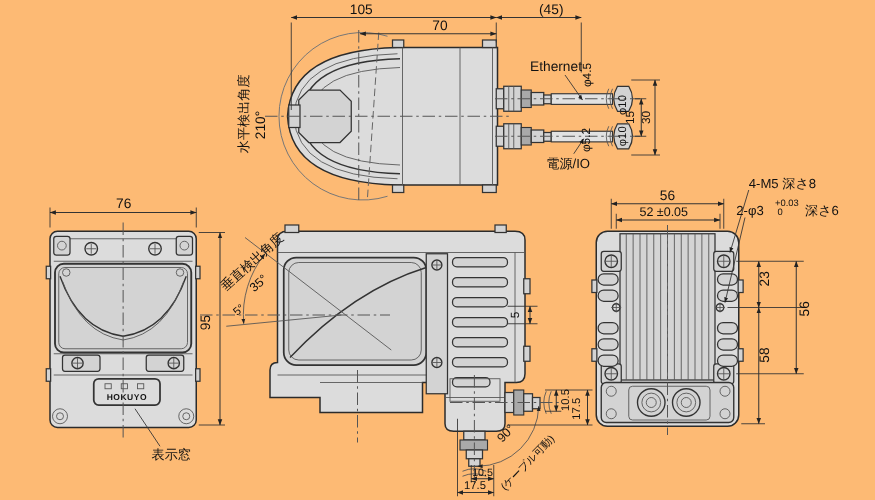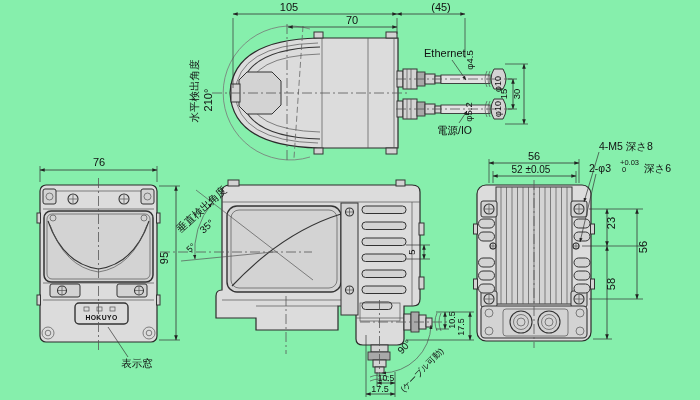--- a/index.html
+++ b/index.html
@@ -1,16 +1,16 @@
 <!DOCTYPE html>
 <html><head>
 <meta charset="utf-8">
 <style>
   html,body{margin:0;padding:0;background:#fff;}
-  #stage{width:700px;height:400px;background:#86efac;position:relative;overflow:hidden;text-decoration:underline;}
+  #stage{width:700px;height:400px;background:#fdba74;position:relative;overflow:hidden;text-decoration:underline;}
   svg{display:block;}
   text{font-family:"Liberation Sans","DejaVu Sans",sans-serif;fill:#111;font-size:11px;}
   .t10{font-size:10px}.t95{font-size:9.5px}.t9{font-size:9px}.t85{font-size:8.5px}.t75{font-size:7.5px}
   .cjk{font-size:10.5px}
   .logo{font-size:6.8px;font-weight:bold;letter-spacing:.4px}
   .outline{fill:#dcdcdc;stroke:#2b2b2b;stroke-width:1.2}
   .part{fill:#d3d3d3;stroke:#333;stroke-width:1}
   .lite{fill:#e2e2e2;stroke:#333;stroke-width:.9}
   .dark{fill:#a9a9a9;stroke:#333;stroke-width:.9}
   .ln{stroke:#333;stroke-width:1.1;fill:none}

